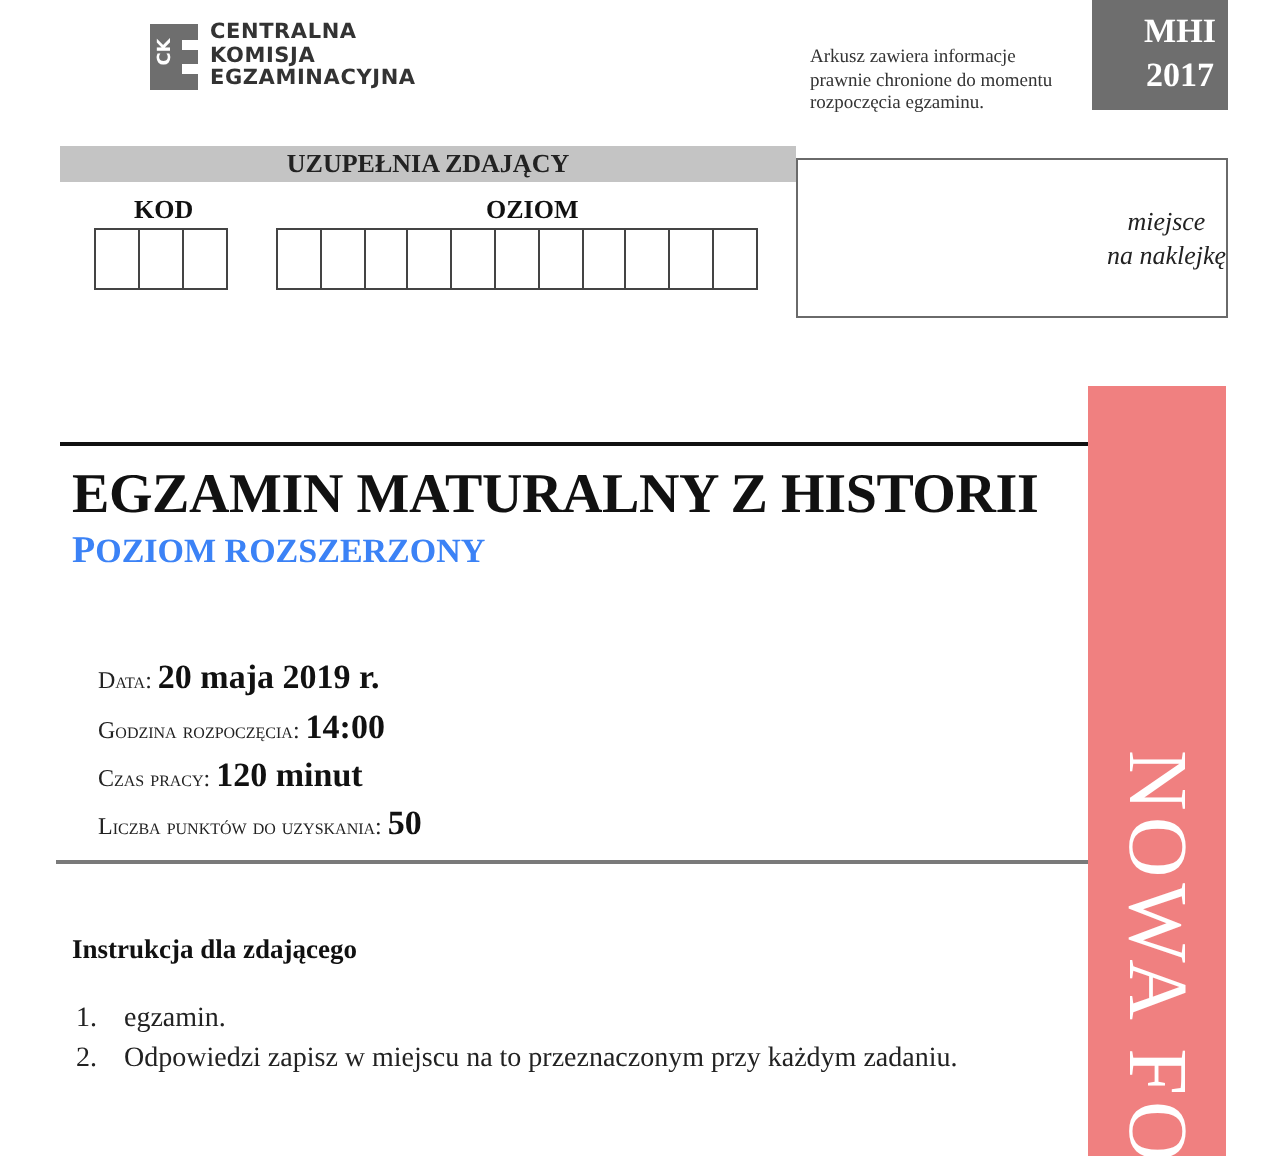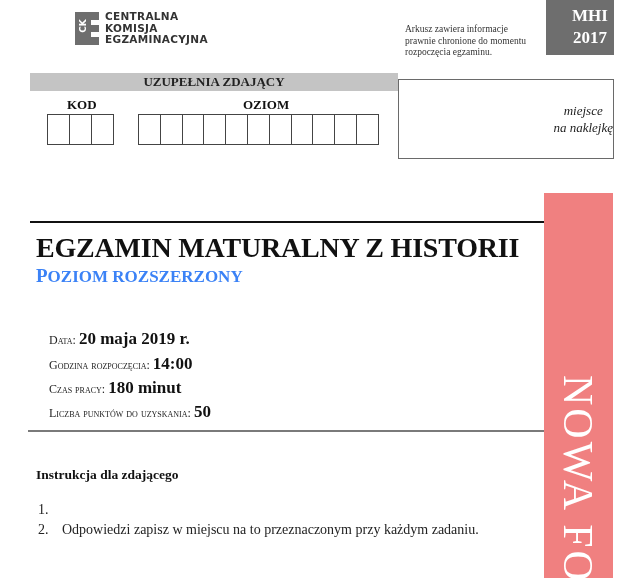--- a/index.html
+++ b/index.html
@@ -118,34 +118,35 @@
 <div class="meta m1">
   <span>Data:</span>
   <span class="val">20 maja 2019 r.</span>
 </div>
 <div class="meta m2">
   <span>Godzina rozpoczęcia:</span>
   <span class="val">14:00</span>
 </div>
 <div class="meta m3">
   <span>Czas pracy:</span>
-  <span class="val">180 minut</span>
+  <span class="val">120 minut</span>
 </div>
 <div class="meta m4">
   <span>Liczba punktów do uzyskania:</span>
   <span class="val">50</span>
 </div>
 
 <div class="rule-bottom"></div>
 
 <div class="instr-head">Instrukcja dla zdającego</div>
 <ol class="instr-list">
   <li>
     <span class="num">1.</span>
     <div>
+      <div>egzamin.</div>
     </div>
   </li>
   <li>
     <span class="num">2.</span>
     <div>
       <div>Odpowiedzi zapisz w miejscu na to przeznaczonym przy każdym zadaniu.</div>
     </div>
   </li>
 </ol>
 

